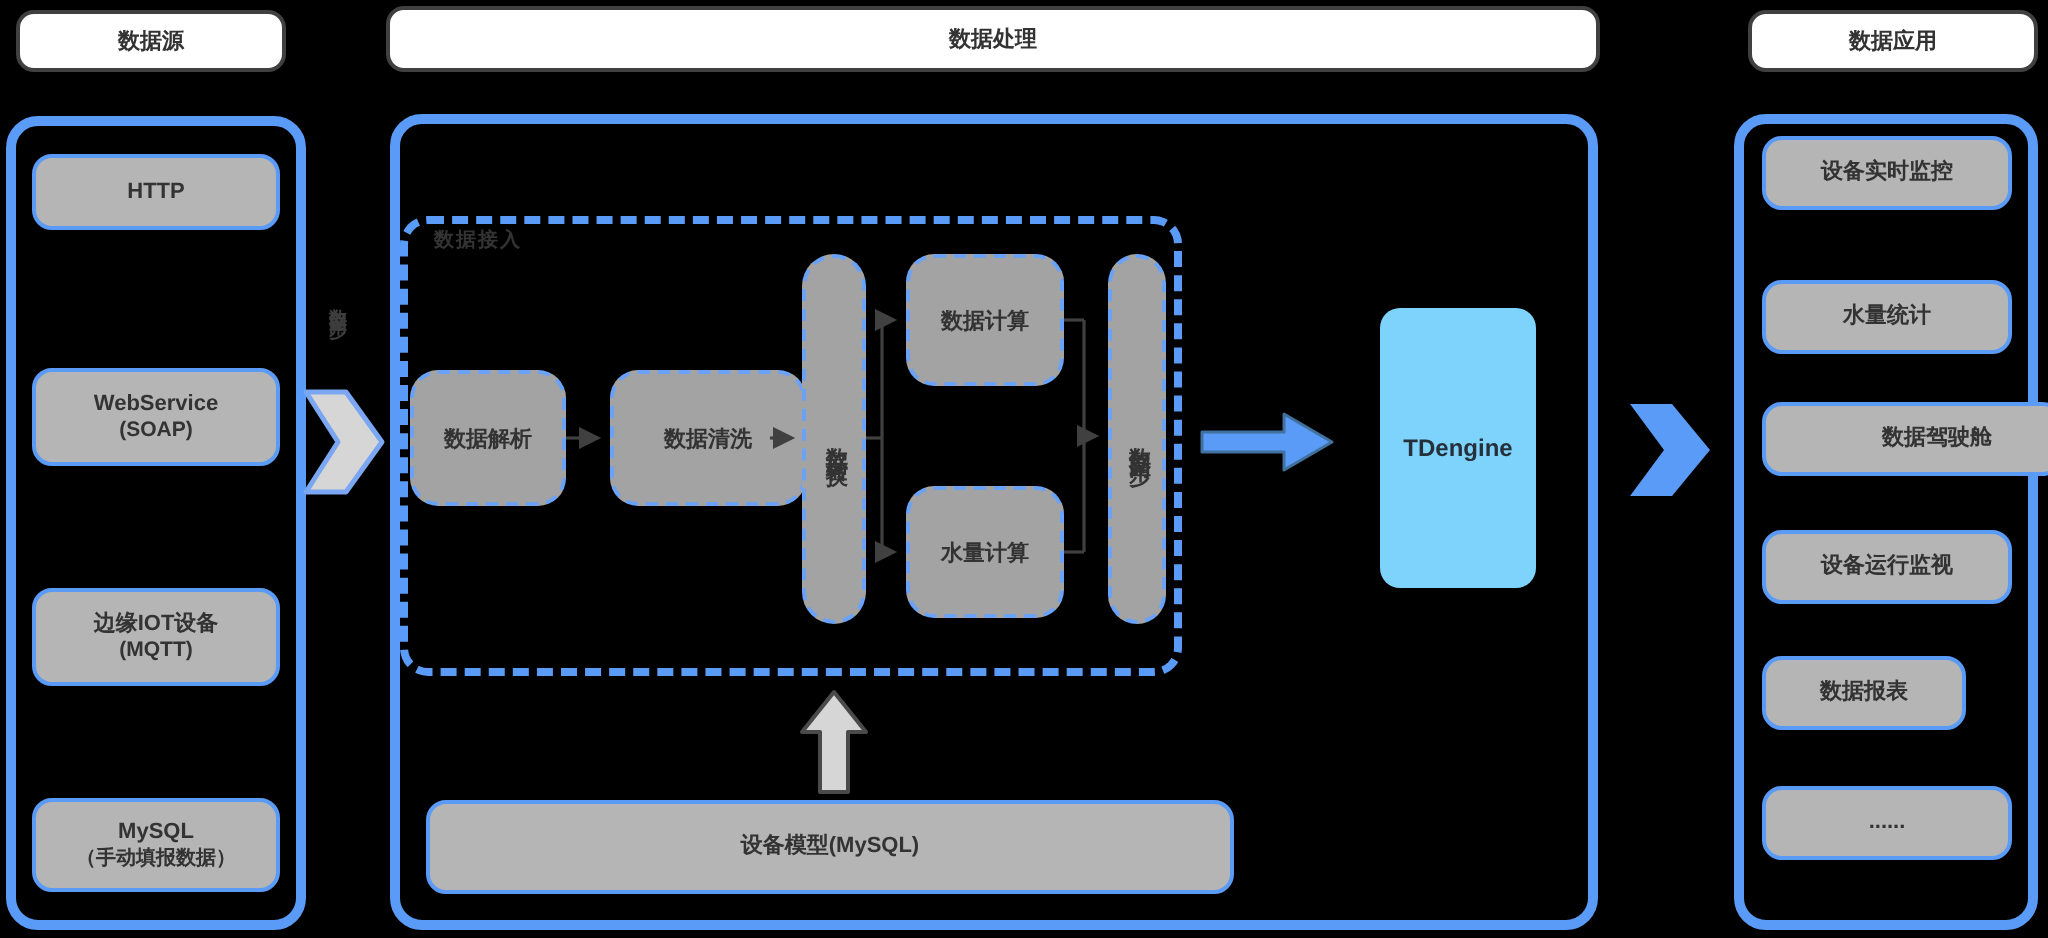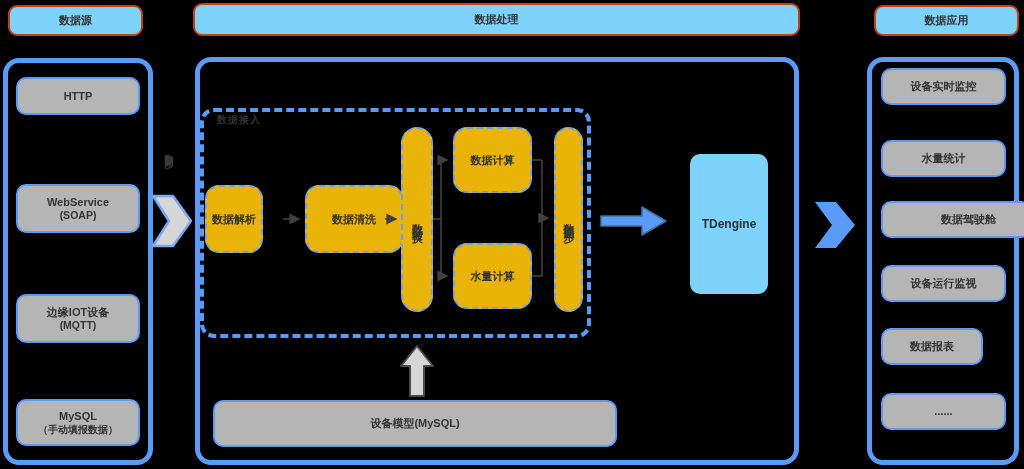--- a/index.html
+++ b/index.html
@@ -3,38 +3,38 @@
 <meta charset="utf-8">
 <style>
   html,body{margin:0;padding:0;}
   body{
     width:1024px;height:469px;position:relative;background:#000;
     font-family:"Liberation Sans","DejaVu Sans",sans-serif;overflow:hidden;
   }
   .abs{position:absolute;box-sizing:border-box;}
   
   .hdr{
-    background:#7dd3fc;border:2px solid #c2410c;border-radius:9px;
+    background:#ffffff;border:2px solid #404040;border-radius:9px;
     display:flex;align-items:center;justify-content:center;
     font-size:11px;font-weight:bold;color:#333;
   }
   
   .container{
     border:5px solid #5B9BF8;border-radius:16px;background:transparent;
   }
   
   .node{
     background:#b5b5b5;border:2px solid #5B9BF8;border-radius:10px;
     display:flex;flex-direction:column;align-items:center;justify-content:center;
     font-size:11px;font-weight:bold;color:#333;line-height:1.3;text-align:center;
   }
   .node .l2{font-size:10.5px;}
   
   .pnode{
-    background:#eab308;border:2px dashed #6aa2f7;border-radius:14px;
+    background:#a3a3a3;border:2px dashed #6aa2f7;border-radius:14px;
     display:flex;align-items:center;justify-content:center;
     font-size:11px;font-weight:bold;color:#333;text-align:center;
   }
   .vtext{
     writing-mode:vertical-rl;text-orientation:upright;letter-spacing:3px;
   }
   .dashed-zone{
     border:4px dashed #5B9BF8;border-radius:14px;background:transparent;
   }
   .zone-label{
@@ -81,21 +81,21 @@
   <svg width="44" height="56" viewBox="0 0 44 56">
     <path d="M3 3 H23 L41 28 L23 53 H3 L19 28 Z" fill="#d6d6d6" stroke="#7aa6f2" stroke-width="2.5" stroke-linejoin="round"></path>
   </svg>
 </div>
 
 <div class="abs container" style="left:195px;top:57px;width:604px;height:408px;"></div>
 
 <div class="abs dashed-zone" style="left:200px;top:108px;width:391px;height:230px;"></div>
 <div class="abs zone-label" style="left:206px;top:113px;">数据接入</div>
 
-<div class="abs pnode" style="left:205px;top:185px;width:58px;height:68px;">数据解析</div>
+<div class="abs pnode" style="left:205px;top:185px;width:78px;height:68px;">数据解析</div>
 <div class="abs pnode" style="left:305px;top:185px;width:98px;height:68px;">数据清洗</div>
 <div class="abs pnode vtext" style="left:401px;top:127px;width:32px;height:185px;border-radius:16px;">数据转换</div>
 <div class="abs pnode" style="left:453px;top:127px;width:79px;height:66px;">数据计算</div>
 <div class="abs pnode" style="left:453px;top:243px;width:79px;height:66px;">水量计算</div>
 <div class="abs pnode vtext" style="left:554px;top:127px;width:29px;height:185px;border-radius:15px;">数据同步</div>
 
 <svg class="abs" style="left:0;top:0;pointer-events:none;" width="1024" height="469">
   <defs>
     <marker id="ah" markerWidth="8" markerHeight="8" refX="6" refY="3.5" orient="auto">
       <path d="M0 0 L7 3.5 L0 7 Z" fill="#404040"></path>

